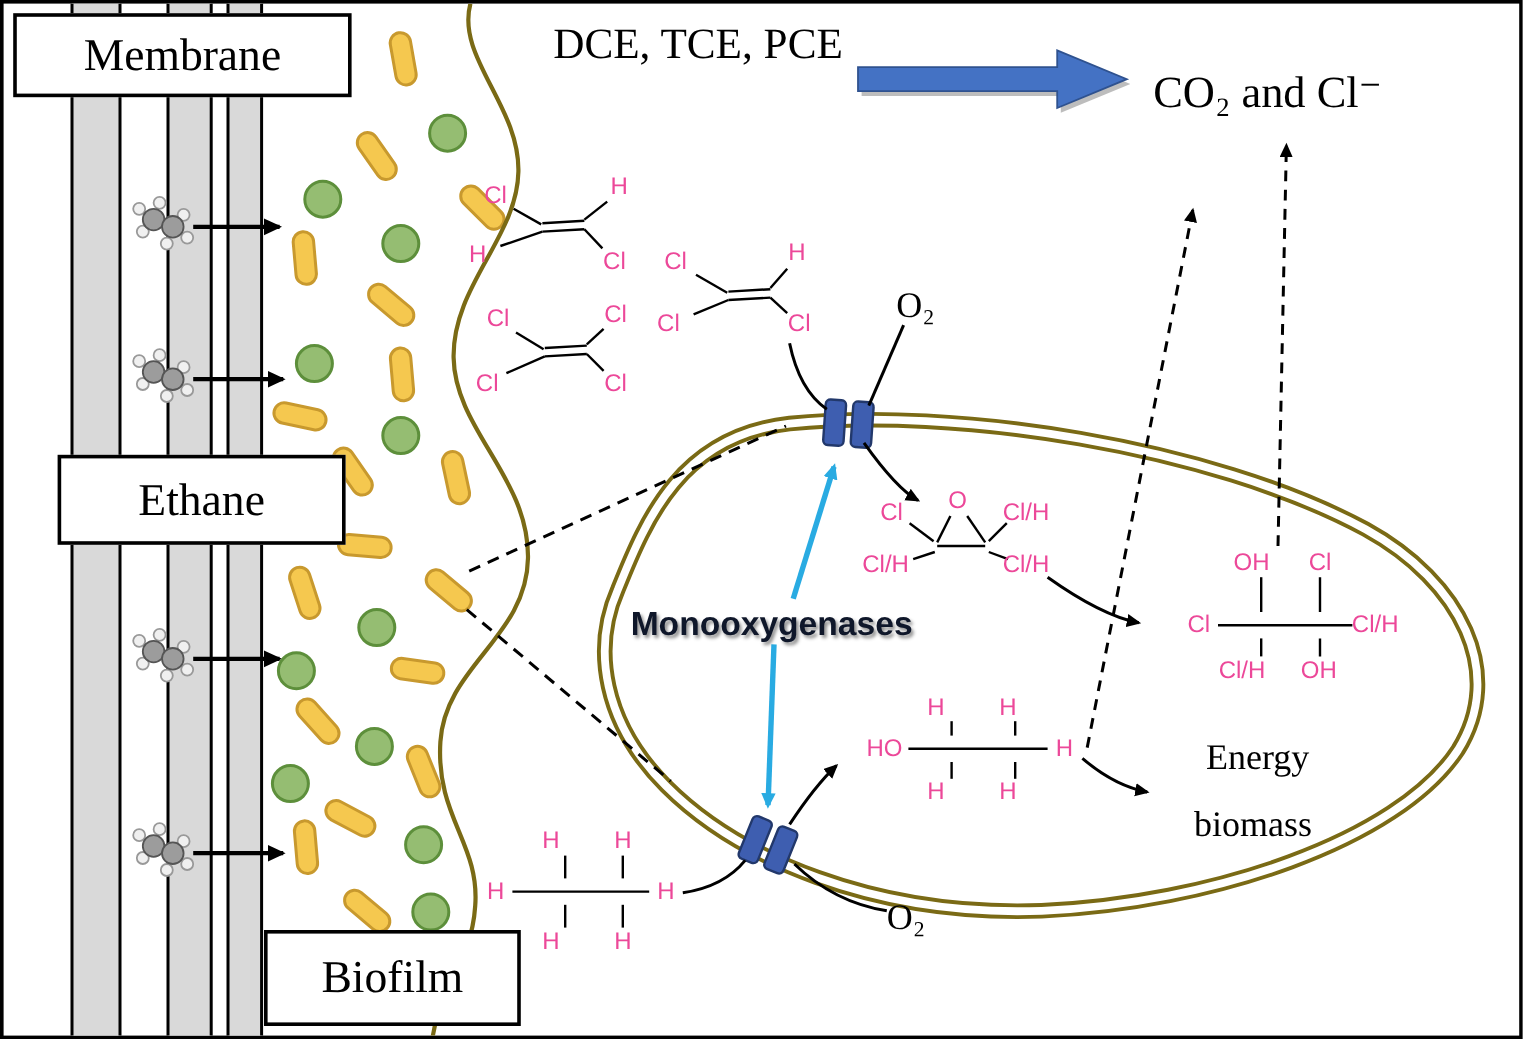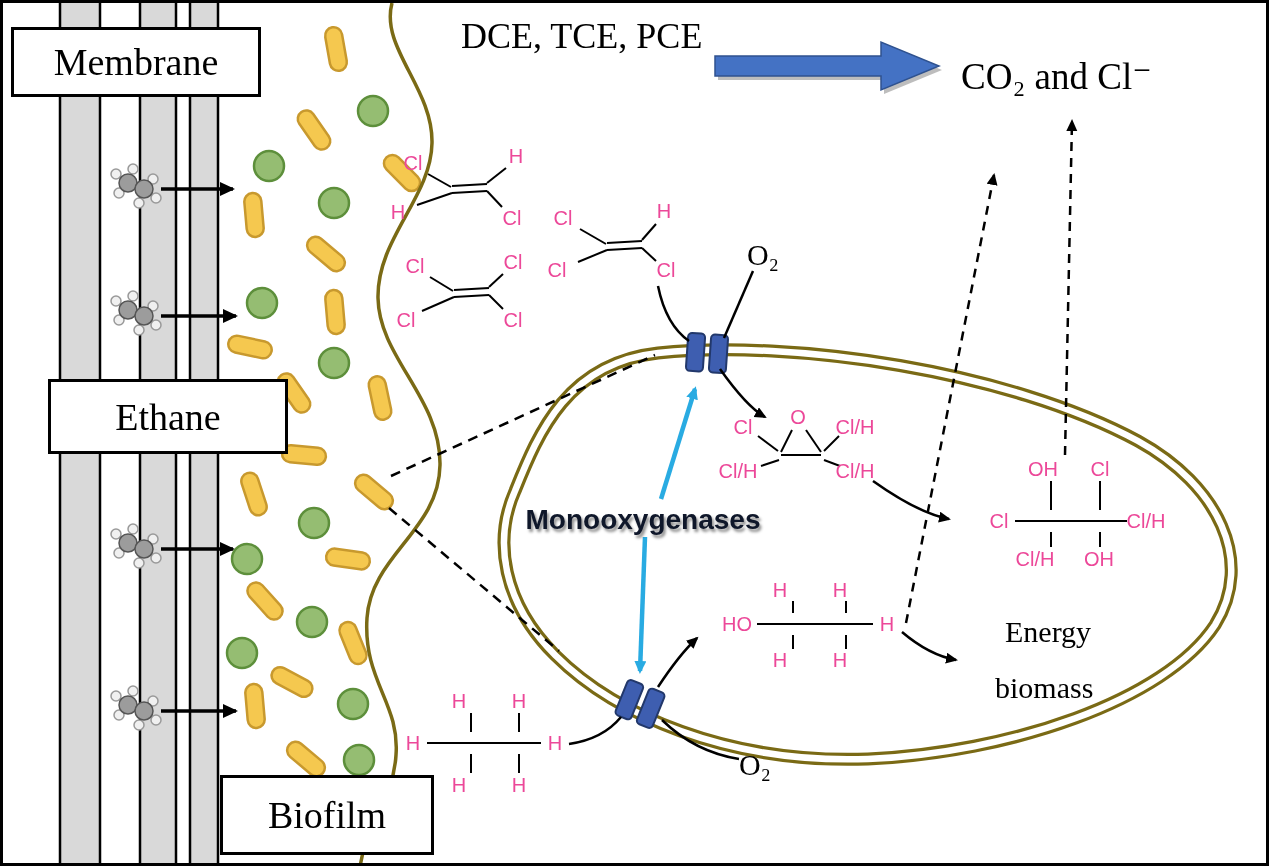--- a/index.html
+++ b/index.html
@@ -223,21 +223,21 @@
     </g>
     <g stroke="#000" stroke-width="2">
       <line x1="424" y1="740" x2="538" y2="740"></line>
       <line x1="468" y1="729" x2="468" y2="710"></line>
       <line x1="516" y1="729" x2="516" y2="710"></line>
       <line x1="468" y1="751" x2="468" y2="770"></line>
       <line x1="516" y1="751" x2="516" y2="770"></line>
     </g>
   </svg>
 
-  <div class="box" style="left:8px;top:24px;width:250px;height:70px">
+  <div class="box" style="left:8px;top:8px;width:282px;height:70px">
     <span class="serif">Membrane</span>
   </div>
   <div class="box" style="left:45px;top:376px;width:240px;height:75px">
     <span class="serif">Ethane</span>
   </div>
   <div class="box" style="left:217px;top:772px;width:214px;height:80px">
     <span class="serif">Biofilm</span>
   </div>
 
   <div class="serif hdr" style="left:458px;top:12px">DCE, TCE, PCE</div>

